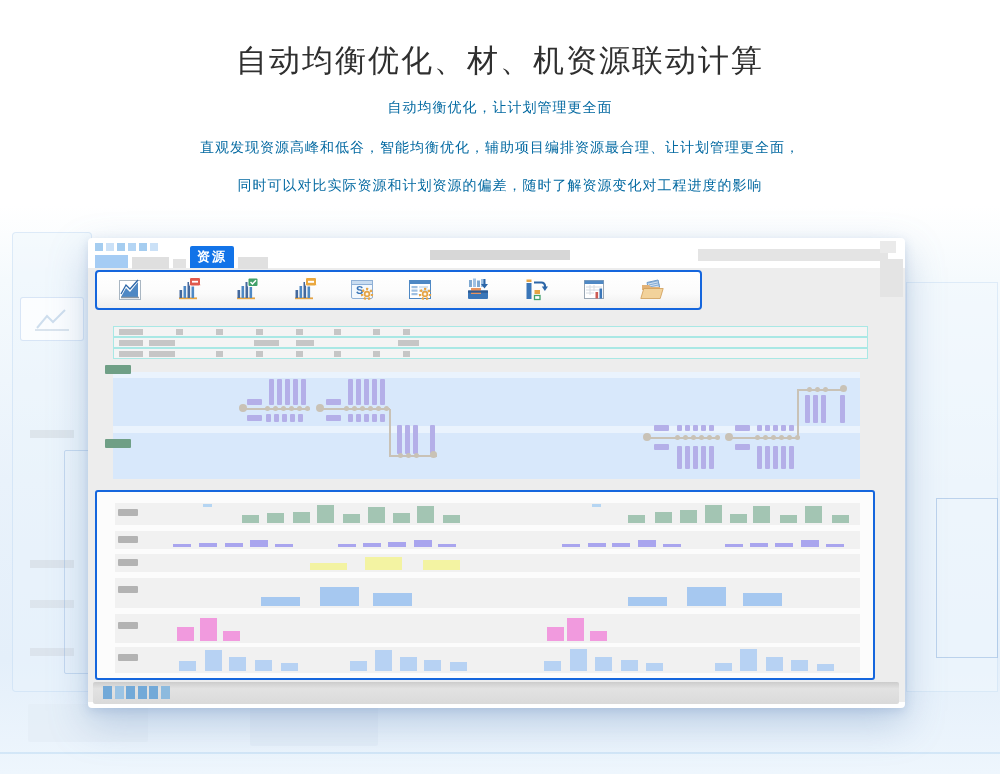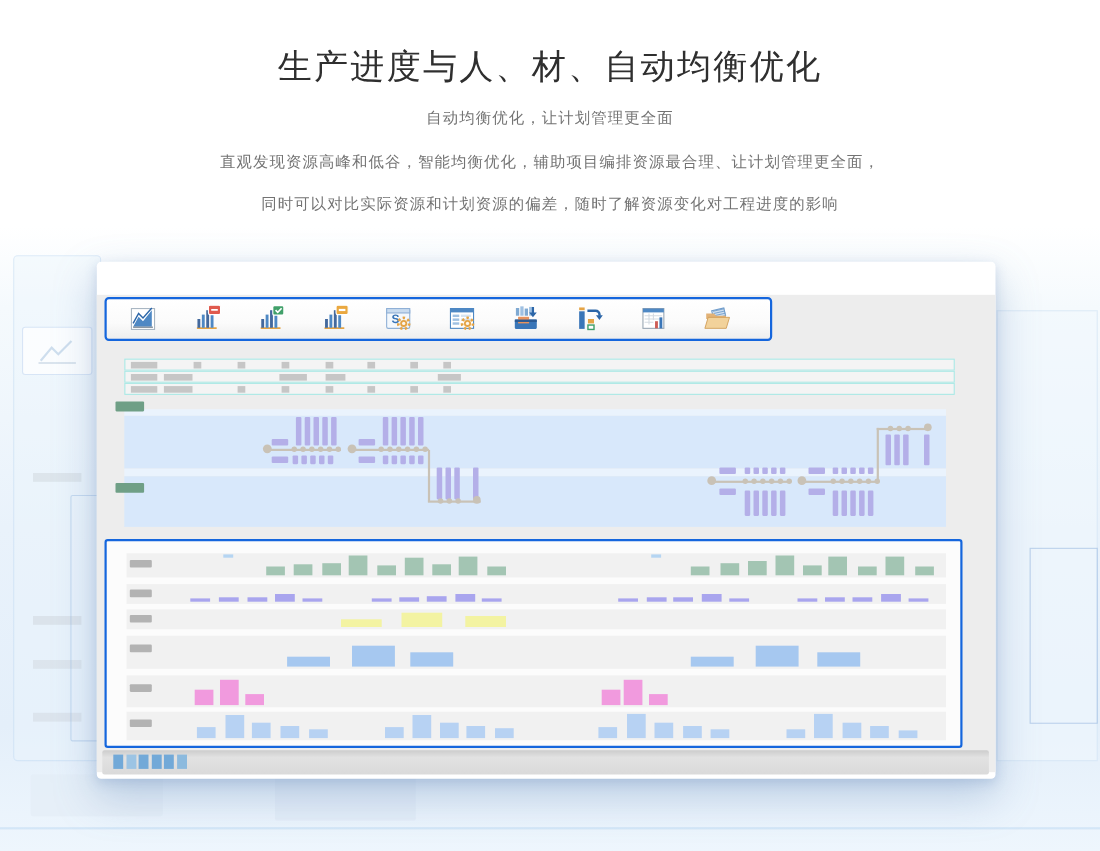--- a/index.html
+++ b/index.html
@@ -3,21 +3,21 @@
 <meta charset="utf-8">
 <style>
   html,body{margin:0;padding:0;}
   body{width:1000px;height:774px;overflow:hidden;position:relative;
        font-family:"Liberation Sans","DejaVu Sans",sans-serif;
        background:linear-gradient(180deg,#ffffff 0px,#ffffff 205px,#f5fafd 280px,#e9f2fb 480px,#e4effa 660px,#eef6fd 774px);}
   .abs{position:absolute;}
   .page-title{position:absolute;top:40px;left:0;width:1000px;text-align:center;
       font-size:31px;font-weight:500;color:#2f2f2f;letter-spacing:2px;margin:0;}
   .page-sub{position:absolute;top:99px;left:0;width:1000px;text-align:center;
-      font-size:14px;color:#737373;letter-spacing:1px;margin:0;}
+      font-size:14px;color:#0369a1;letter-spacing:1px;margin:0;}
   .page-desc1{top:139px;}
   .page-desc2{top:177px;}
   .app-window{position:absolute;left:88px;top:238px;width:817px;height:470px;
       background:#ffffff;border-radius:4px;
       box-shadow:0 16px 38px rgba(110,145,190,0.38),0 3px 10px rgba(110,145,190,0.25);}
   .win-body{position:absolute;left:0;top:30px;right:0;bottom:6px;background:#ededed;}
   .toolbar{position:absolute;left:7px;top:32px;width:603px;height:36px;
       border:2px solid #1566dd;border-radius:4px;
       background:linear-gradient(180deg,#ffffff 0%,#fbfbfb 60%,#eeeeee 100%);}
   .tool{position:absolute;top:5px;width:26px;height:26px;}
@@ -28,21 +28,21 @@
   .res-track{position:absolute;left:18px;width:745px;background:#f1f1f1;}
   .status-bar{position:absolute;left:5px;top:444px;width:806px;height:22px;border-radius:2px;
       background:linear-gradient(180deg,#cccccc 0%,#e2e2e2 30%,#dadada 100%);}
   .ghost{position:absolute;pointer-events:none;}
 </style>
 </head>
 <body>
 
 <div>
 
-  <h1 class="page-title">生产进度与人、材、自动均衡优化</h1>
+  <h1 class="page-title">自动均衡优化、材、机资源联动计算</h1>
   <p class="page-sub">自动均衡优化，让计划管理更全面</p>
   <p class="page-sub page-desc1">直观发现资源高峰和低谷，智能均衡优化，辅助项目编排资源最合理、让计划管理更全面，</p>
   <p class="page-sub page-desc2">同时可以对比实际资源和计划资源的偏差，随时了解资源变化对工程进度的影响</p>
 
   <div class="ghost" style="left:12px;top:232px;width:78px;height:458px;border:1px solid rgba(175,205,238,.35);background:rgba(236,245,252,.4);border-radius:4px;"></div>
   <div class="ghost" style="left:20px;top:297px;width:62px;height:42px;background:rgba(255,255,255,.75);border:1px solid rgba(185,210,238,.55);border-radius:3px;">
       <svg width="62" height="42" style="opacity:.35">
         <polyline points="16,30 26,18 32,24 44,12" fill="none" stroke="#7da7cf" stroke-width="2"></polyline>
         <line x1="14" y1="32" x2="48" y2="32" stroke="#9fb8cf" stroke-width="2"></line>
       </svg>
@@ -54,20 +54,39 @@
   <div class="ghost" style="left:64px;top:450px;width:42px;height:222px;border:1px solid rgba(150,185,225,.45);border-radius:2px;"></div>
   <div class="ghost" style="left:906px;top:282px;width:90px;height:408px;background:rgba(240,247,253,.55);border:1px solid rgba(190,215,240,.4);"></div>
   <div class="ghost" style="left:936px;top:498px;width:60px;height:158px;border:1px solid rgba(140,175,220,.5);"></div>
   <div class="ghost" style="left:28px;top:704px;width:120px;height:38px;background:rgba(228,237,246,.65);border-radius:2px;"></div>
   <div class="ghost" style="left:250px;top:704px;width:128px;height:42px;background:rgba(224,234,245,.6);border-radius:2px;"></div>
   <div class="ghost" style="left:0;top:752px;width:1000px;height:2px;background:rgba(175,210,240,.4);"></div>
 
   <div class="app-window">
     <div class="win-body"></div>
 
+    <div id="tab-strip" class="abs" style="left:0;top:0;width:817px;height:30px;">
+      <div id="tab-resources" class="abs" style="left: 102px; top: 8px; width: 44px; height: 22px; border-radius: 2px 2px 0px 0px; color: rgb(255, 255, 255); font-size: 13px; font-weight: bold; text-align: center; line-height: 22px; letter-spacing: 2px; background: rgb(18, 115, 232);">
+        <span>资源</span>
+      </div>
+    <div class="abs" style="left: 7px; top: 5px; width: 8px; height: 8px; background: rgb(165, 205, 240);"></div>
+        <div class="abs" style="left: 18px; top: 5px; width: 8px; height: 8px; background: rgb(203, 225, 247);"></div>
+        <div class="abs" style="left: 29px; top: 5px; width: 8px; height: 8px; background: rgb(165, 205, 240);"></div>
+        <div class="abs" style="left: 40px; top: 5px; width: 8px; height: 8px; background: rgb(180, 213, 244);"></div>
+        <div class="abs" style="left: 51px; top: 5px; width: 8px; height: 8px; background: rgb(165, 205, 240);"></div>
+        <div class="abs" style="left: 62px; top: 5px; width: 8px; height: 8px; background: rgb(203, 225, 247);"></div>
+        <div class="abs" style="left: 7px; top: 17px; width: 33px; height: 13px; background: rgb(165, 204, 244);"></div>
+        <div class="abs" style="left: 44px; top: 19px; width: 37px; height: 12px; background: rgb(223, 223, 223);"></div>
+        <div class="abs" style="left: 85px; top: 21px; width: 13px; height: 9px; background: rgb(226, 226, 226);"></div>
+        <div class="abs" style="left: 150px; top: 19px; width: 30px; height: 12px; background: rgb(224, 224, 224);"></div>
+        <div class="abs" style="left: 342px; top: 12px; width: 140px; height: 10px; background: rgb(215, 215, 215);"></div>
+        <div class="abs" style="left: 610px; top: 11px; width: 190px; height: 12px; background: rgb(228, 228, 228);"></div>
+        <div class="abs" style="left: 792px; top: 3px; width: 16px; height: 12px; background: rgb(234, 234, 234);"></div>
+        <div class="abs" style="left: 792px; top: 21px; width: 23px; height: 38px; background: rgb(228, 228, 228);"></div>
+      </div>
 
     <div id="toolbar" class="toolbar">
         <div class="tool" style="left: 20px;"><svg width="26" height="26" viewBox="0 0 26 26">
             <rect x="2.5" y="3.5" width="21" height="19" fill="#fff" stroke="#a9b6c2"></rect>
             <path d="M4,20 L9,11 L13,15 L21,5 L21,20 Z" fill="#4e88c4"></path>
             <polyline points="4,17 9,8 13,12 21,3" fill="none" stroke="#2c66a8" stroke-width="1.3"></polyline>
             <line x1="4" y1="20.5" x2="22" y2="20.5" stroke="#8b97a3" stroke-width="1.5"></line>
           </svg></div>
         <div class="tool" style="left: 78px;"><svg width="26" height="26" viewBox="0 0 26 26">
             <line x1="4" y1="21.3" x2="22" y2="21.3" stroke="#e5a445" stroke-width="1.8"></line>

